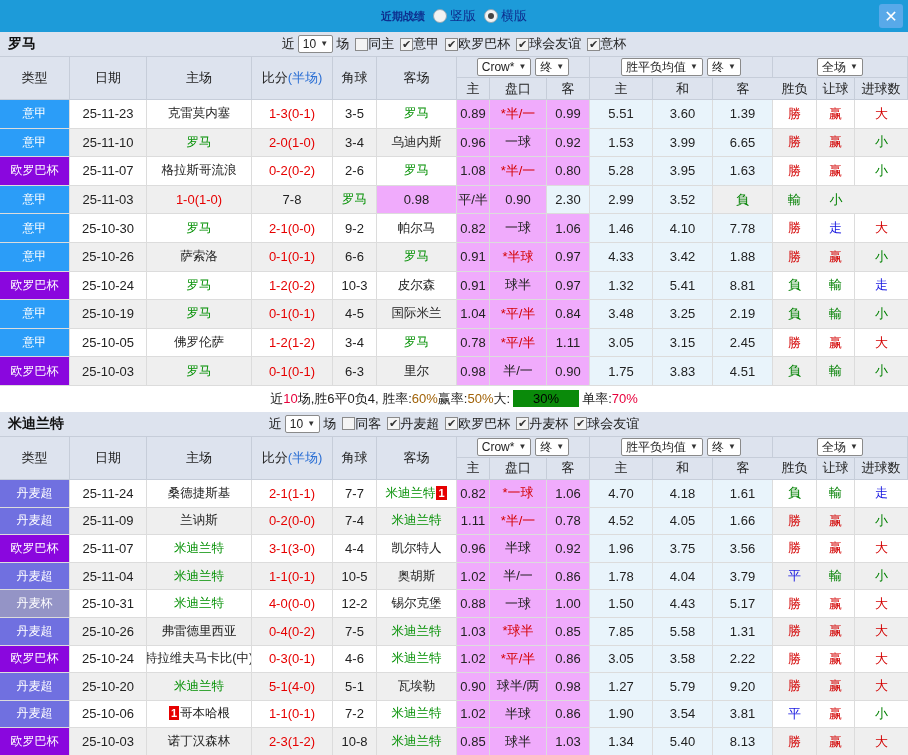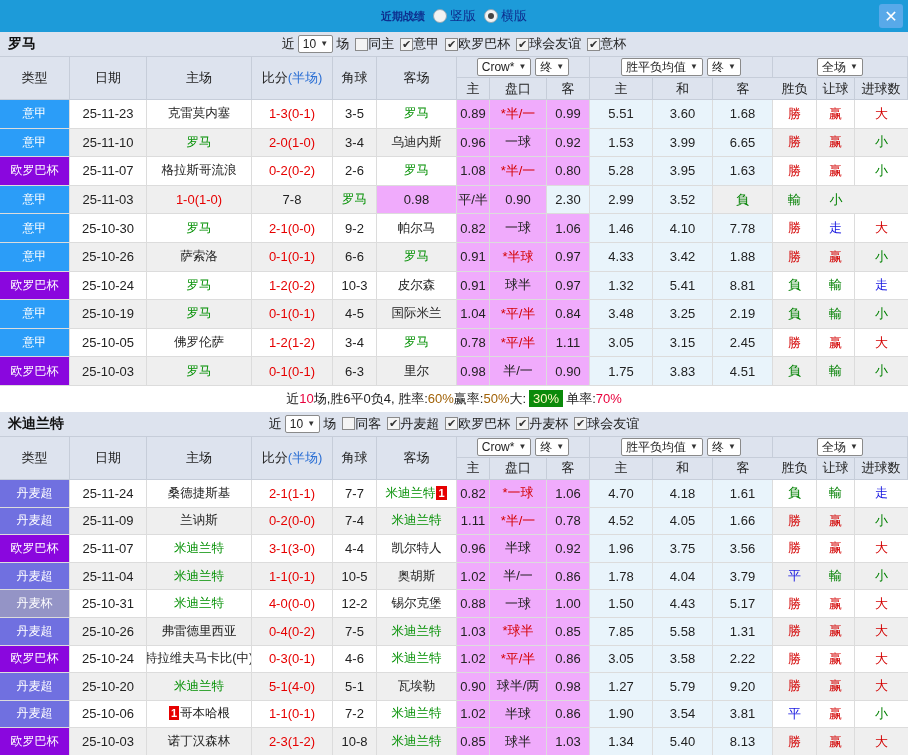--- a/index.html
+++ b/index.html
@@ -59,21 +59,21 @@
   .t-team{color:#008f00;}
   .teamtxt{font-size:12.5px;}
   .num-badge{display:inline-block;background:#e60000;color:#fff;font-size:11px;font-weight:bold;
              padding:0 2px;line-height:14px;margin:0 1px;}
   .s0 .trow{height:28.6px;} .s1 .trow{height:27.6px;}
   
   .summary{height:26px;display:flex;align-items:center;justify-content:center;font-size:13px;
            background:#fff;gap:0;}
   .summary .t-blu2{color:#a16207;}
   .summary .t-red2{color:#e8003c;}
-  .pct-badge{background:#0a8a0a;color:#fef9c3;padding:1px 4px;margin:0 3px;}
+  .pct-badge{background:#0a8a0a;color:#000000;padding:1px 20px;margin:0 3px;}
 </style>
 </head>
 <body>
 
 <div class="titlebar">
   <span class="title-text">近期战绩</span>
   <span class="radio-group">
     <span class="radio"></span>
     <span class="radio-label">竖版</span>
   </span>
@@ -174,21 +174,21 @@
         <div class="cell score">1-3(0-1)</div>
         <div class="cell">3-5</div>
         <div class="cell">
           <span class="teamtxt"><span class="t-team">罗马</span></span>
         </div>
         <div class="cell cream">0.89</div>
         <div class="cell cream t-red">*半/一</div>
         <div class="cell cream">0.99</div>
         <div class="cell bluecol">5.51</div>
         <div class="cell bluecol">3.60</div>
-        <div class="cell bluecol">1.68</div>
+        <div class="cell bluecol">1.39</div>
         <div class="cell t-red">勝</div>
         <div class="cell t-red">赢</div>
         <div class="cell t-red">大</div>
       </div>
       <div class="grid trow alt">
         <div class="cell badge" style="background: rgb(43, 157, 248);">意甲</div>
         <div class="cell">25-11-10</div>
         <div class="cell">
           <span class="teamtxt"><span class="t-team">罗马</span></span>
         </div>

